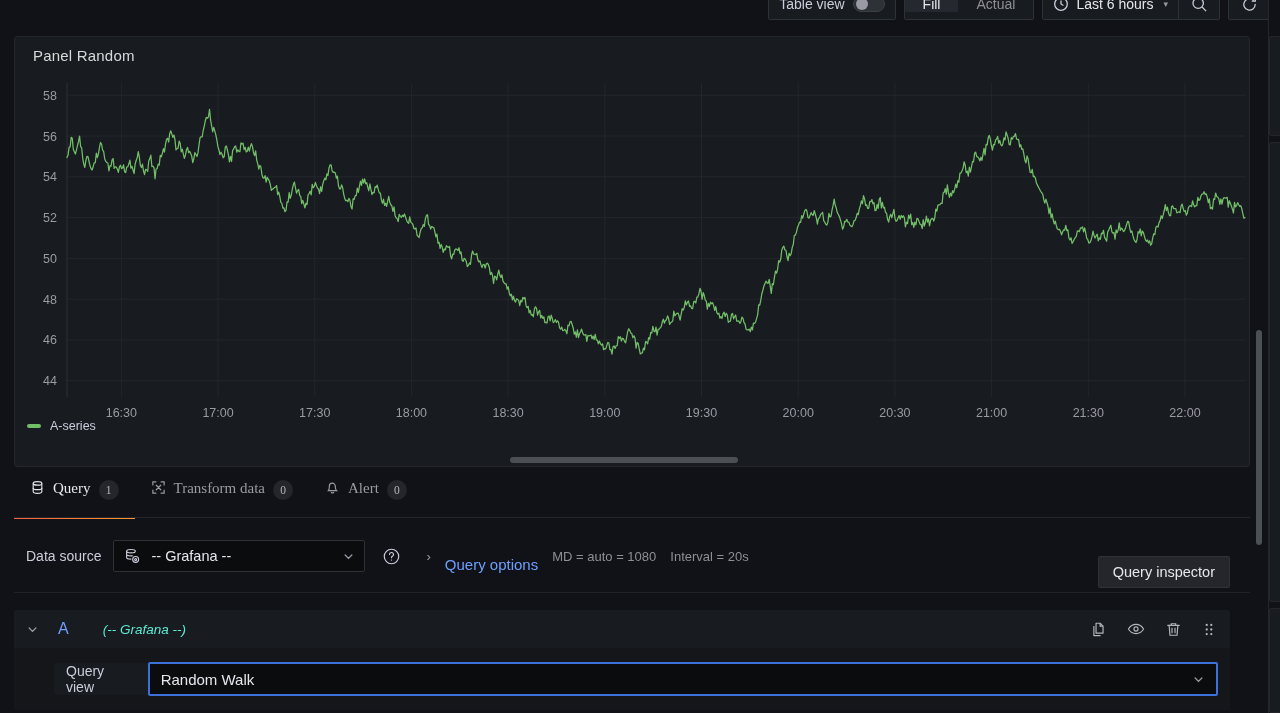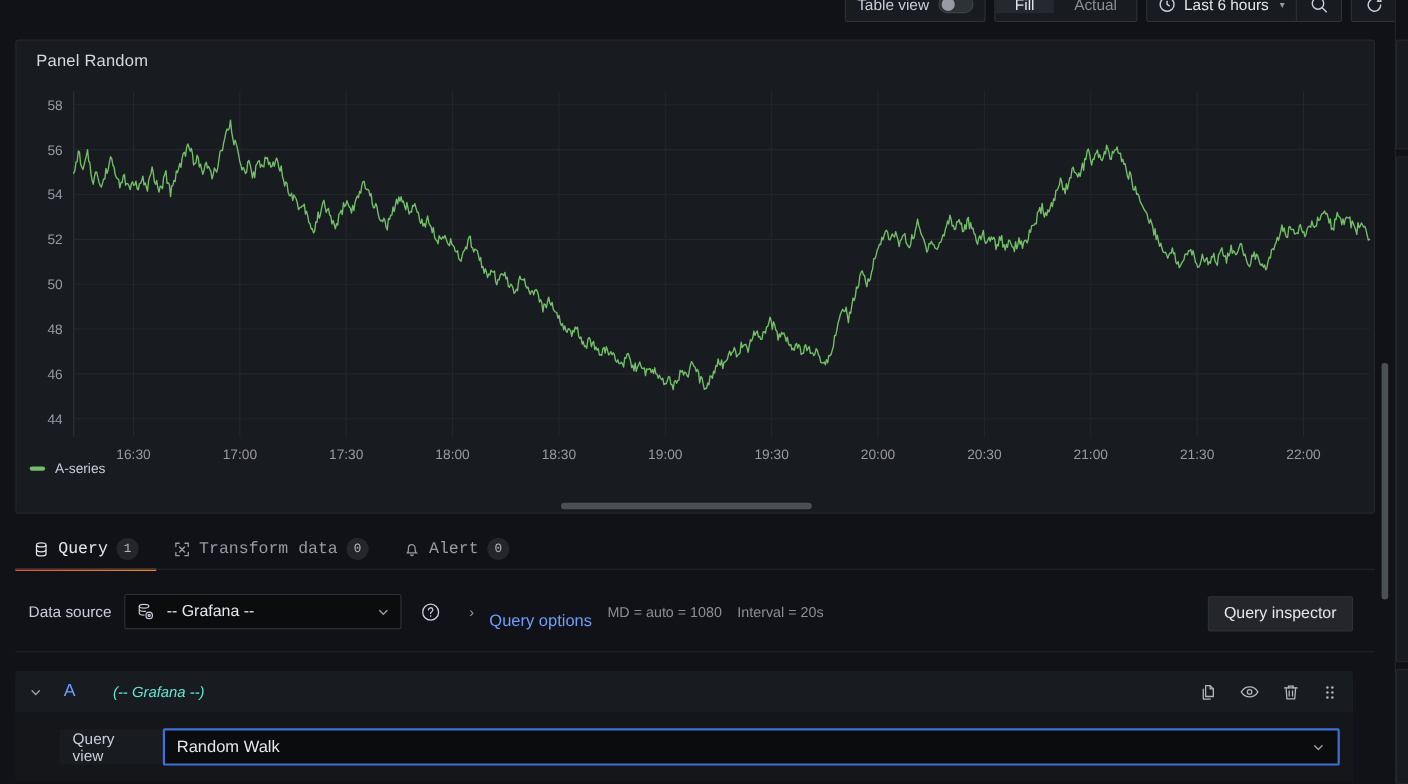--- a/index.html
+++ b/index.html
@@ -78,24 +78,24 @@
     position: absolute; left: 510px; top: 457px; width: 228px; height: 6px;
     background: #4b5054; border-radius: 3px;
   }
 
   
   .tabs {
     position: absolute; left: 14px; top: 478px; width: 1236px; height: 40px;
     display: flex; align-items: flex-end; gap: 0;
   }
   .tab {
-    display: flex; align-items: center; gap: 8px;
+    display: flex; align-items: flex-start; gap: 8px;
     height: 38px; padding: 0 16px; position: relative;
     font-size: 15px; color: #9a9aa4; cursor: pointer;
-    background: transparent; border: none; font-family: Liberation Mono, monospace;
+    background: transparent; border: none; font-family: Liberation Serif, serif;
   }
   .tab.active { color: #e6e6ed; }
   .tab.active::after {
     content: ""; position: absolute; left: 0; right: 0; bottom: -1px;
     height: 2px; background: linear-gradient(90deg,#f55f3e,#ff9830);
   }
   .tab-badge {
     min-width: 20px; height: 20px; padding: 0 6px; border-radius: 10px;
     background: #24262b; color: #b5b5bd;
     font-size: 11.5px; display: flex; align-items: center; justify-content: center;
@@ -127,21 +127,21 @@
     background: transparent; border: none; cursor: pointer;
   }
   .qopts {
     display: flex; align-items: center; gap: 14px; margin-left: 18px;
     cursor: pointer;
   }
   .qopts-chevron { color: #9a9aa4; font-size: 13px; }
   .qopts-title { font-size: 15px; color: #6e9fff; font-weight: 500; margin-top: 16px; }
   .qopts-meta { font-size: 13px; color: #8e8e95; }
   .qinspector {
-    position: absolute; right: 20px; top: 8px;
+    position: absolute; right: 20px; top: 22px;
     height: 32px; padding: 0 14px; border-radius: 2px;
     background: #24262b; border: 1px solid #2c3235;
     color: #e6e6ed; font-size: 14.5px; font-family: inherit; cursor: pointer;
   }
   .ds-rule {
     position: absolute; left: 14px; top: 592px; width: 1236px; height: 1px;
     background: #1f2226;
   }
 
   

